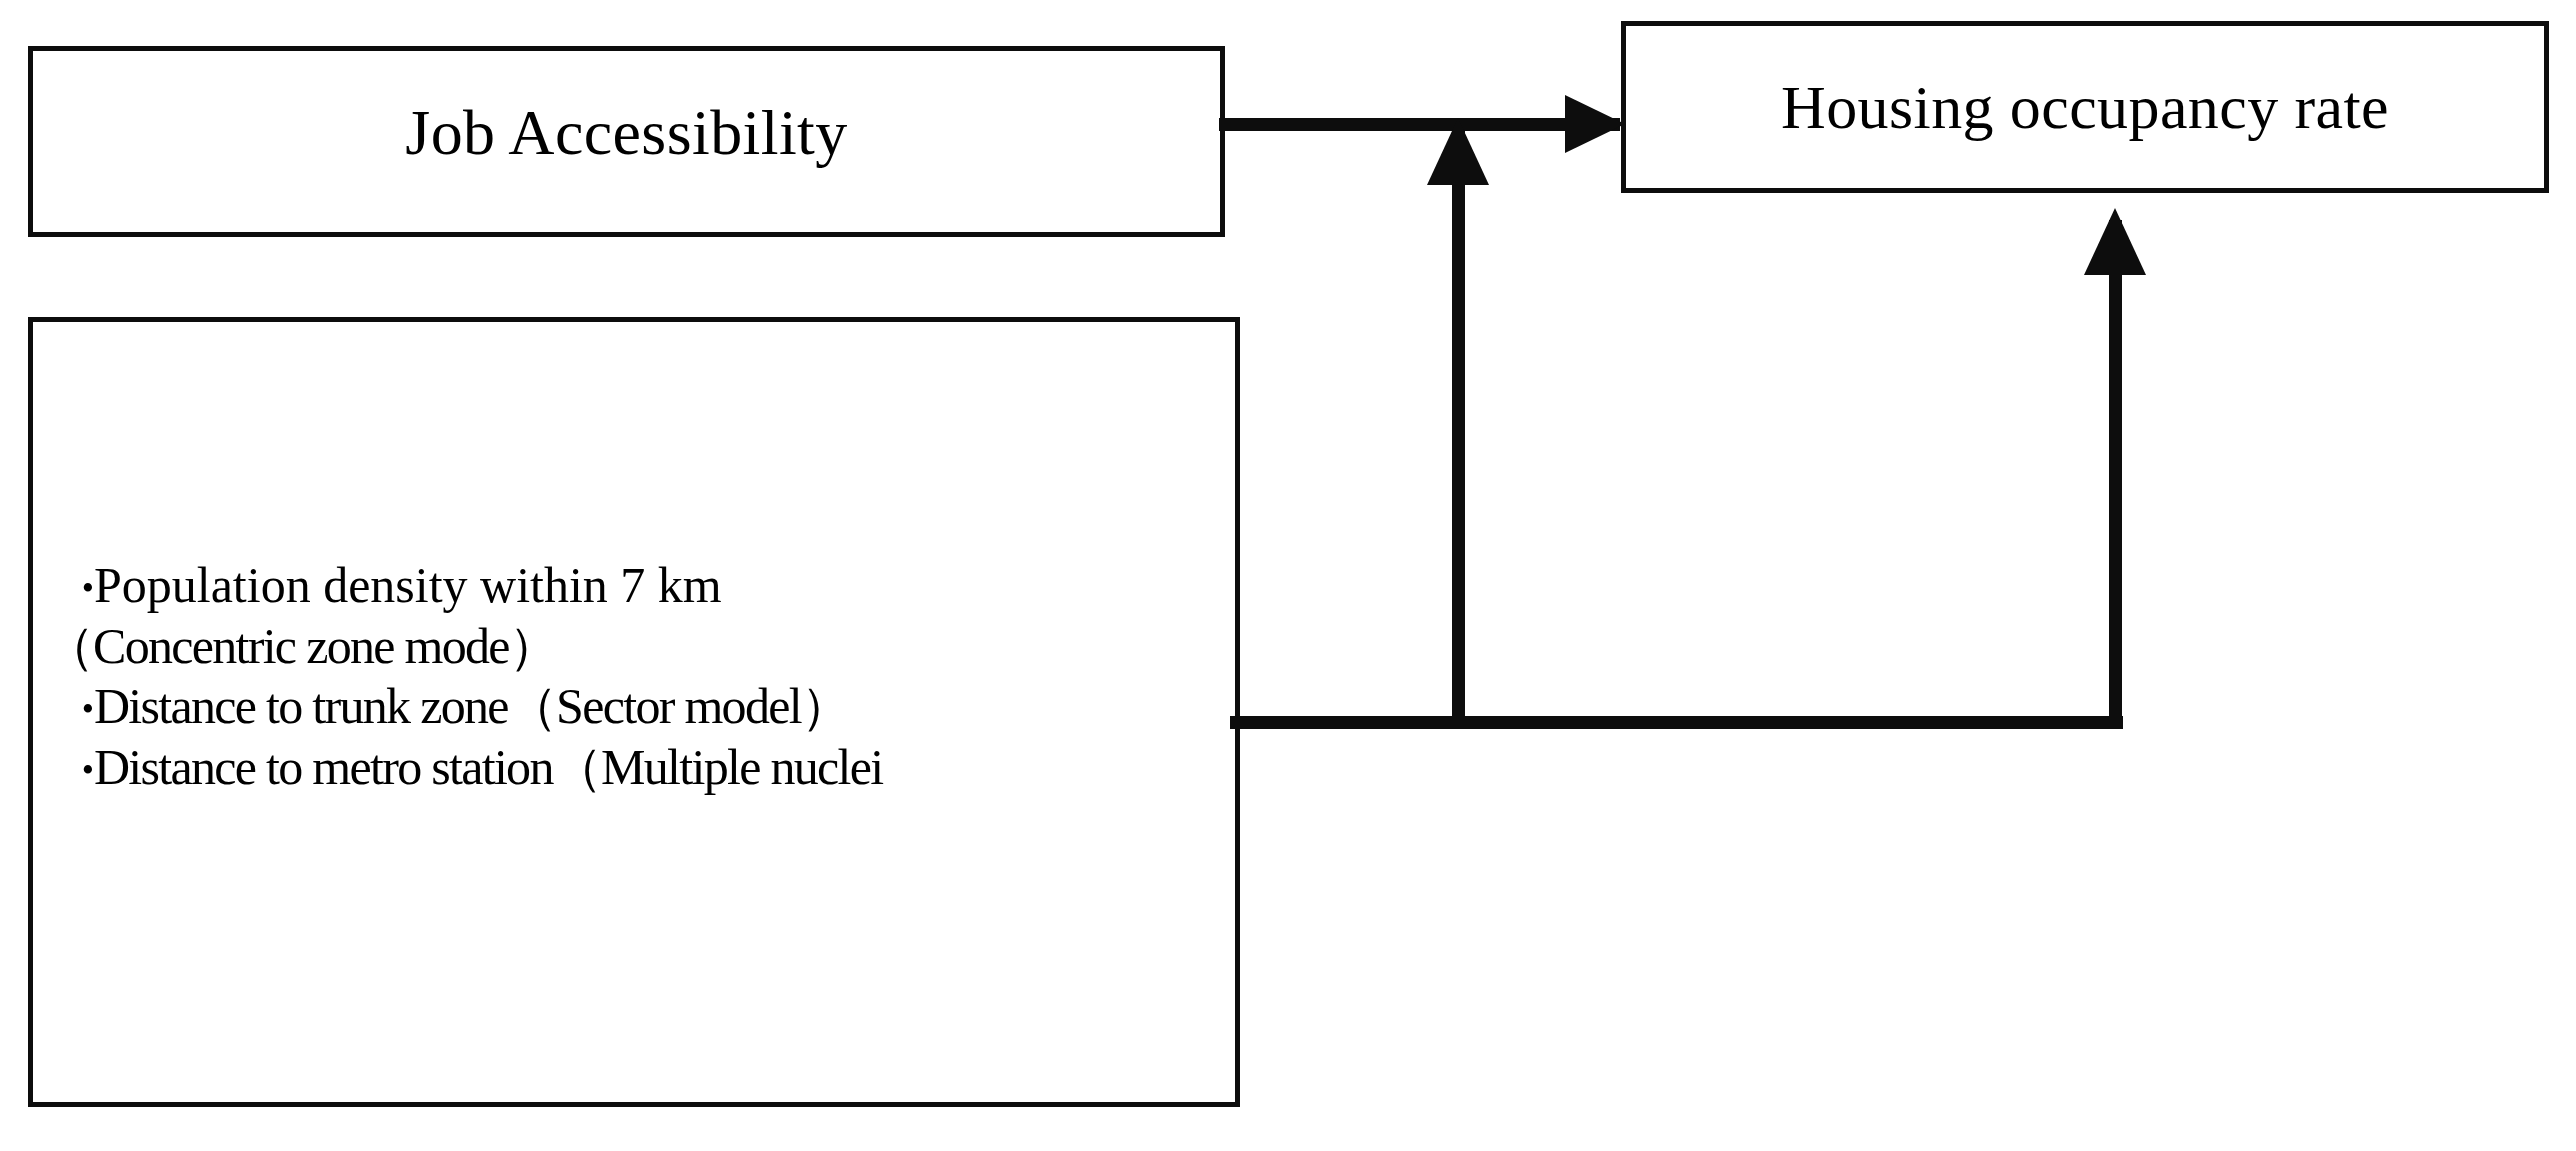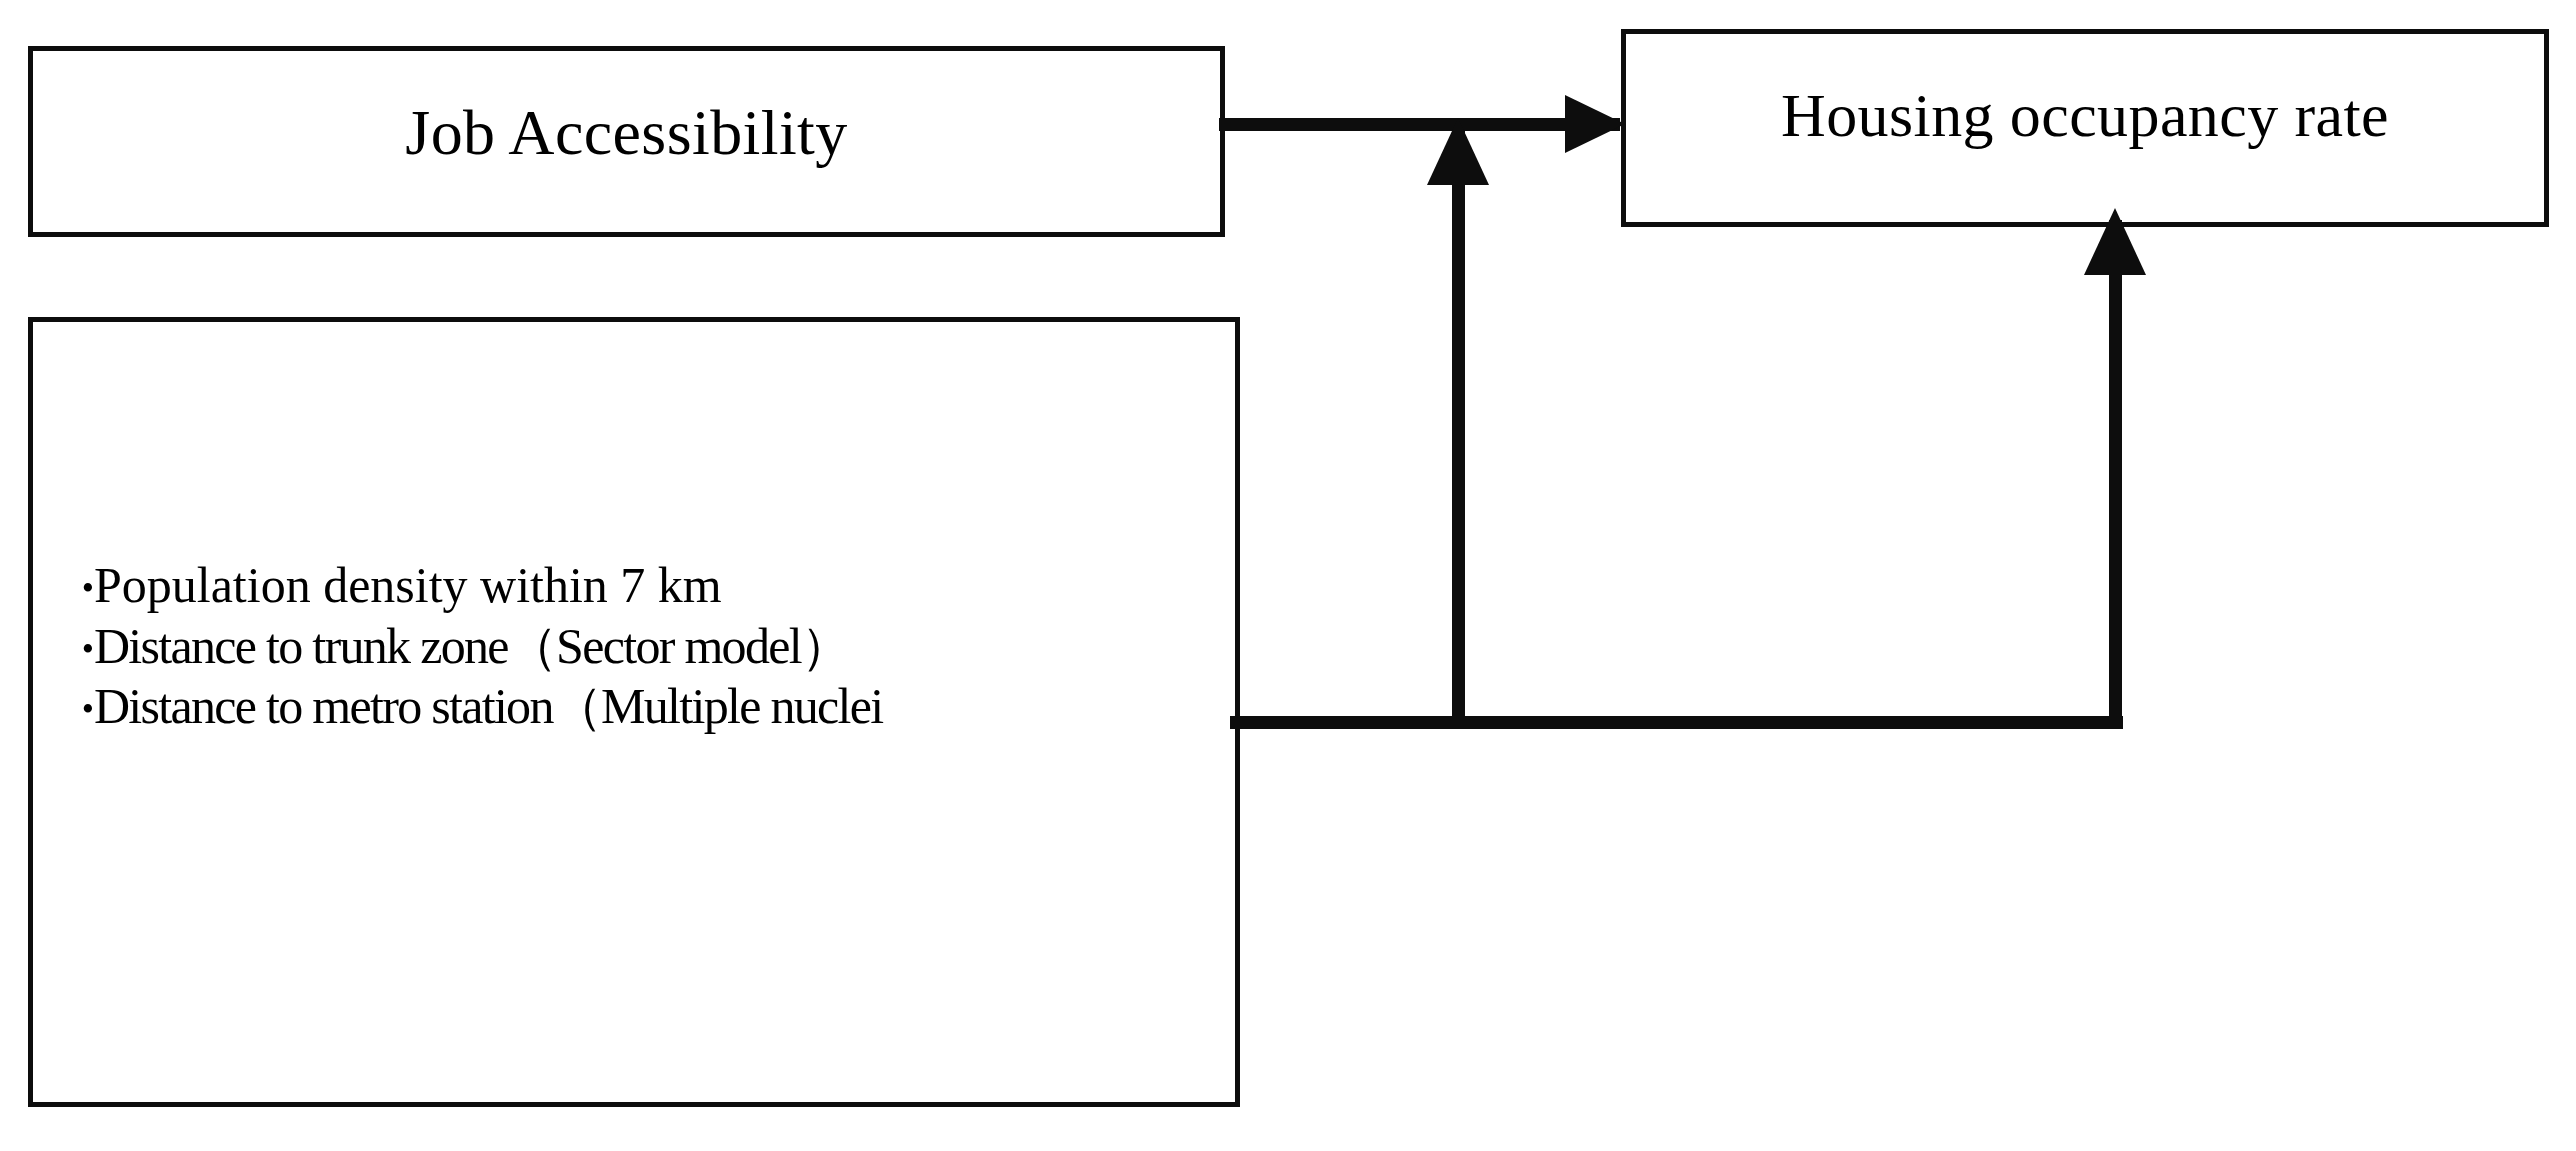--- a/index.html
+++ b/index.html
@@ -30,23 +30,23 @@
 
   #box-job {
     left: 28px;
     top: 46px;
     width: 1197px;
     height: 191px;
   }
 
   #box-housing {
     left: 1621px;
-    top: 29px;
+    top: 21px;
     width: 928px;
-    height: 198px;
+    height: 172px;
   }
 
   #box-residential {
     left: 28px;
     top: 317px;
     width: 1212px;
     height: 790px;
   }
 
   
@@ -185,20 +185,21 @@
   <div class="node-box" id="box-housing">
     <div class="box-title-centered" id="housing-title">Housing occupancy  rate</div>
   </div>
 
   <div class="node-box" id="box-residential">
 
     <div id="residential-list">
 
       <span class="bullet-line"><span class="bullet-glyph">•</span><span>Population density within 7 km</span></span>
 
+      <span class="bullet-line cont paren-cjk"><span>（Concentric zone mode）</span></span>
 
       <span class="bullet-line paren-cjk"><span class="bullet-glyph">•</span><span>Distance to trunk zone（Sector model）</span></span>
 
       <span class="bullet-line paren-cjk"><span class="bullet-glyph">•</span><span>Distance to metro station（Multiple nuclei</span></span>
 
 
     </div>
   </div>
 
   <div class="conn" id="conn-job-h"></div>

